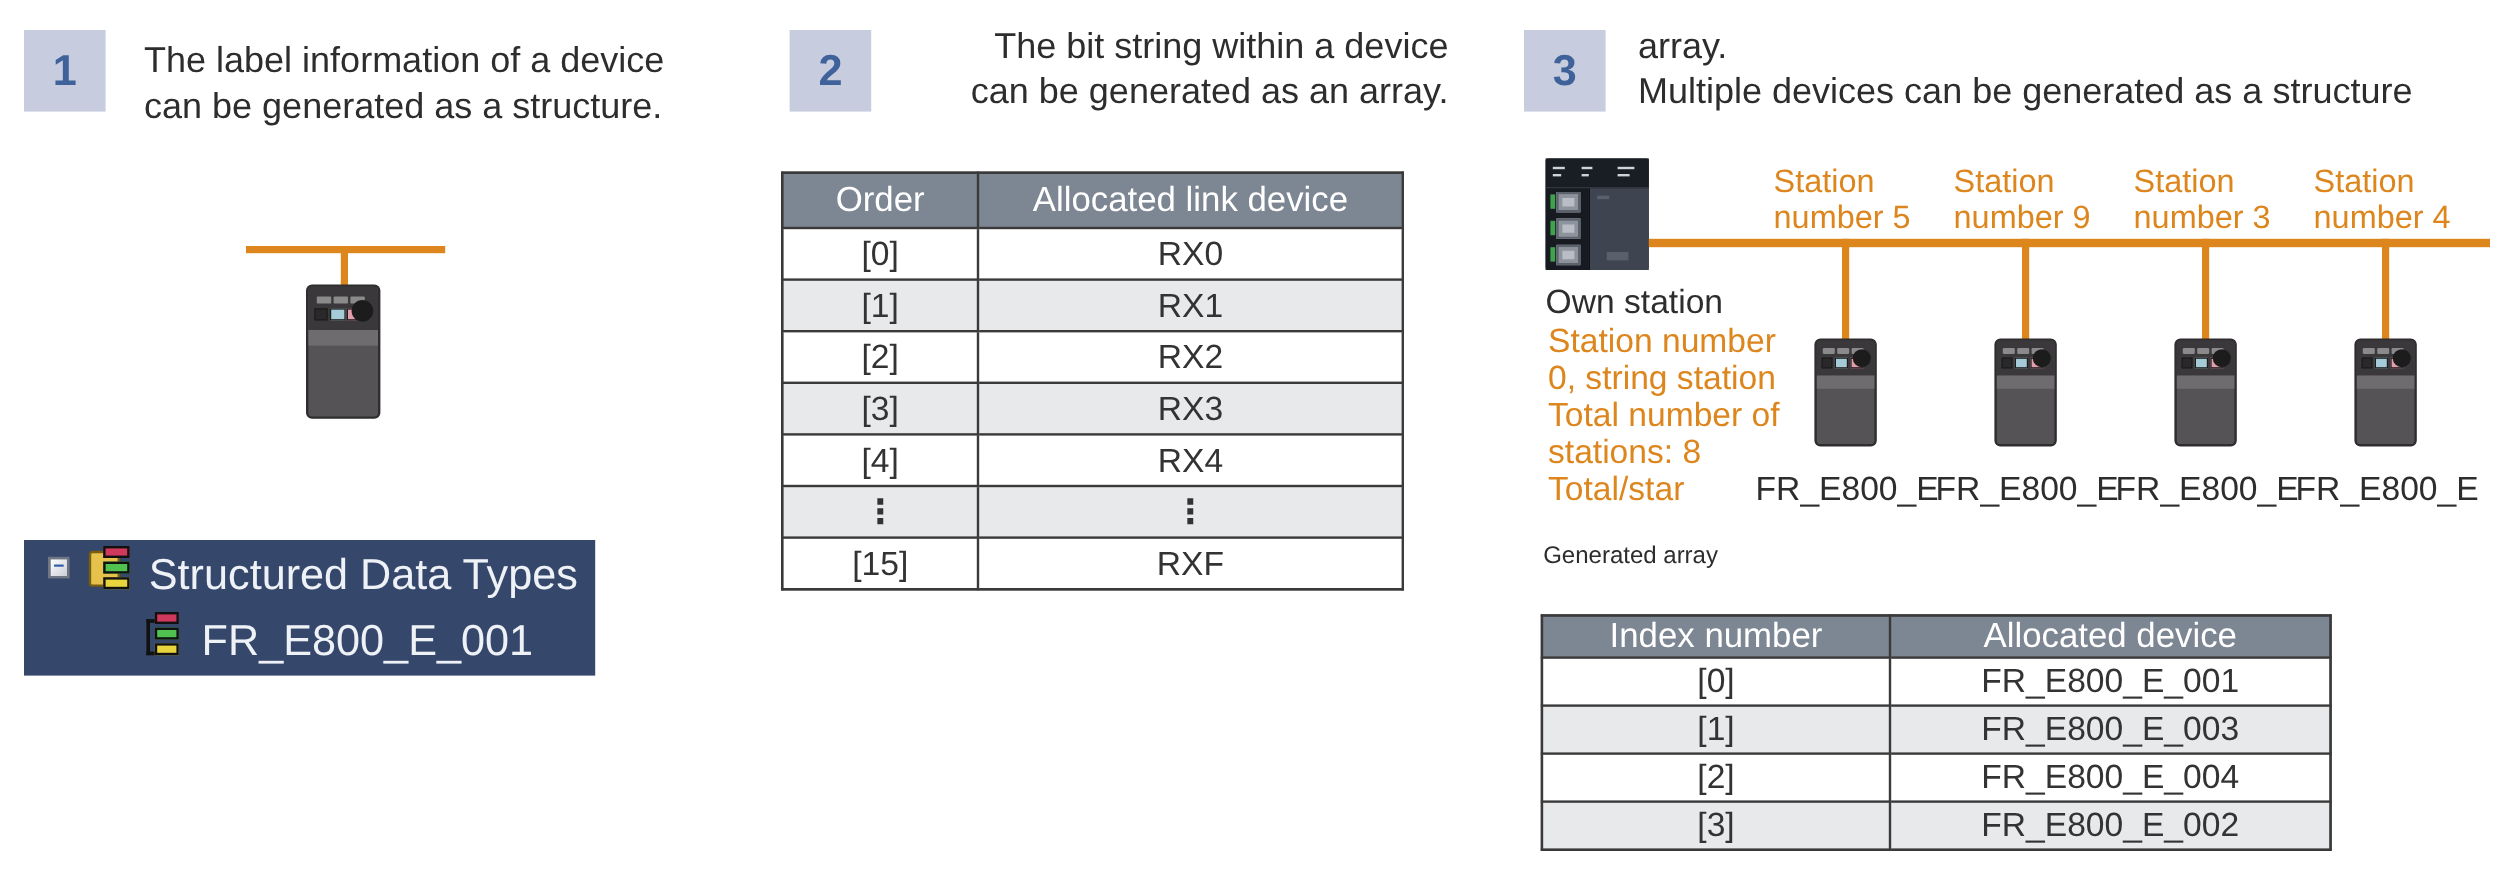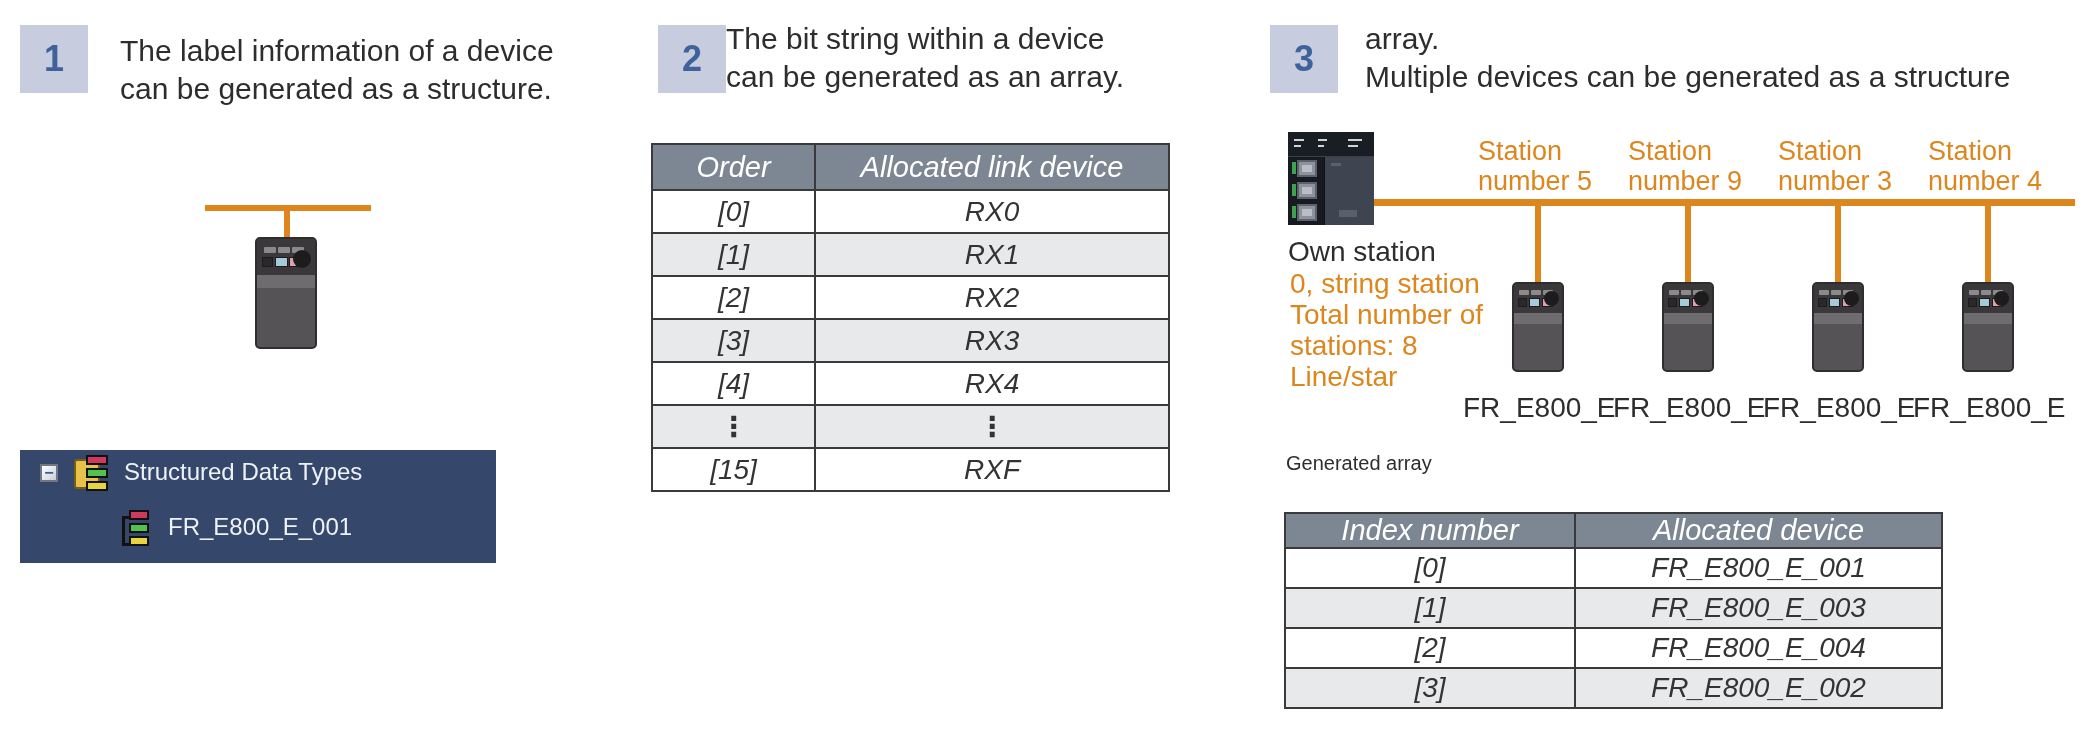--- a/index.html
+++ b/index.html
@@ -58,42 +58,42 @@
   .plc-mark { position:absolute; background:#cfd3d8; height:2px; }
   .plc-left { position:absolute; left:0; top:25px; width:36px; bottom:0; background:#171b21; }
   .plc-port { position:absolute; left:9px; width:20px; height:17px; background:#b9bec6; border:2px solid #5c626b; box-shadow:inset 0 0 0 3px #8d939c; }
   .plc-led { position:absolute; left:4px; width:4px; height:12px; background:#3fa34d; }
   .plc-right { position:absolute; left:36px; top:25px; right:0; bottom:0; background:#3f4550; border-left:1px solid #0e1115; }
   .plc-notch { position:absolute; left:14px; bottom:8px; width:18px; height:7px; background:#59606b; }
   .plc-seam { position:absolute; left:6px; top:6px; width:10px; height:3px; background:#59606b; }
 
   
   .tree-panel { position:absolute; left:20px; top:450px; width:476px; height:113px; background:#35476b; }
-  .tree-label { position:absolute; color:#eef1f6; font-size:24px; white-space:nowrap; }
+  .tree-label { position:absolute; color:#eef1f6; font-size:36px; white-space:nowrap; }
   .expander {
     position:absolute; left:20px; top:14px; width:18px; height:18px;
     background:linear-gradient(135deg,#ffffff 0%,#c9cdd6 100%);
     border:2px solid #707684; display:flex; align-items:center; justify-content:center;
     color:#2f5aa8; font-size:16px; font-weight:bold; line-height:1; cursor:pointer;
   }
   .bar { position:absolute; border:2px solid #111; }
   .bar-red { background:#cf3a5c; }
   .bar-green { background:#4fc24f; }
   .bar-yellow { background:#e8d43c; }
   .icon-sdt { position:absolute; width:40px; height:38px; }
   .sdt-base { position:absolute; left:0; top:4px; width:26px; height:30px; background:#e6c24c; border:2px solid #7a5e10; border-radius:3px; }
   .icon-sdt .bar { left:12px; width:22px; height:10px; }
   .icon-sdt .bar.r { top:0; } .icon-sdt .bar.g { top:13px; } .icon-sdt .bar.y { top:26px; background:#e8d43c; }
   .icon-struct { position:absolute; width:30px; height:40px; }
   .icon-struct .bracket { position:absolute; left:0; top:6px; width:9px; height:30px; border:3px solid #111; border-right:none; }
   .icon-struct .bar { left:7px; width:20px; height:10px; }
   .icon-struct .bar.r { top:0; } .icon-struct .bar.g { top:13px; } .icon-struct .bar.y { top:26px; }
 
   
-  table.dtable { position:absolute; border-collapse:collapse; table-layout:fixed; background:#000000;font-style:italic; }
+  table.dtable { position:absolute; border-collapse:collapse; table-layout:fixed; background:#000000; }
   table.dtable th {
     background:#7d8693; color:#ffffff; font-weight:normal; font-size:29px;
     border:2px solid #3a3a3a; text-align:center;
   }
   table.dtable td {
     font-size:28px; color:#333333; text-align:center; border:2px solid #3a3a3a; background:#ffffff;
   }
   table.dtable tr.alt td { background:#e8e9eb; }
   td.dots { font-family:"DejaVu Sans", sans-serif; font-weight:bold; font-size:24px; letter-spacing:0; }
 
@@ -148,21 +148,21 @@
     <span class="icon-struct" style="left:102px; top:60px;">
       <span class="bracket"></span>
       <span class="bar bar-red r"></span>
       <span class="bar bar-green g"></span>
       <span class="bar bar-yellow y"></span>
     </span>
     <div class="tree-label" style="left:148px; top:63px;">FR_E800_E_001</div>
   </div>
 
   <div class="badge" style="left:658px; top:25px;">2</div>
-  <div class="caption" style="left:726px; top:20px; width:460px;">
+  <div class="caption" style="left:747px; top:20px; width:460px;text-align:right;">
     <div>The bit string within a device</div>
     <div>can be generated as an array.</div>
   </div>
 
   <table class="dtable" id="t2">
     <colgroup>
         <col style="width:163px;">
         <col style="width:354px;">
       </colgroup>
     <tbody>
@@ -248,24 +248,25 @@
     <div>Station</div>
     <div>number 3</div>
   </div>
   <div class="stn-label" style="left:1928px; top:136px;">
     <div>Station</div>
     <div>number 4</div>
   </div>
 
   <div class="own-station">Own station</div>
   <div class="master-info">
+    <div>Station number</div>
     <div>0, string station</div>
     <div>Total number of</div>
     <div>stations: 8</div>
-    <div>Line/star</div>
+    <div>Total/star</div>
   </div>
 
   <div class="inverter inv-sm" style="left:1512px; top:282px; width:52px; height:90px;">
     <div class="inv-top">
       <span class="inv-b b1 p1"></span>
         <span class="inv-b b1 p2"></span>
         <span class="inv-b b1 p3"></span>
       <span class="inv-dark"></span>
         <span class="inv-blue"></span>
         <span class="inv-pink"></span>

